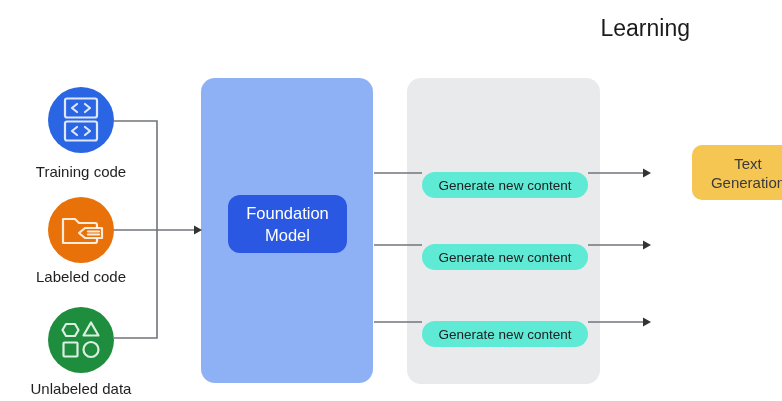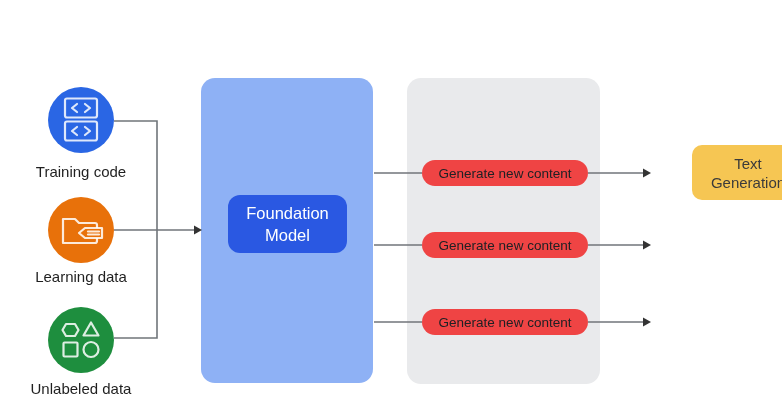--- a/index.html
+++ b/index.html
@@ -26,23 +26,23 @@
   .label-1{top:157px;margin-top:6px;} .label-2{top:268px;} .label-3{top:380px;}
   .panel{position:absolute;border-radius:14px;z-index:0;}
   .panel.model{left:201px;top:78px;width:172px;height:305px;background:#8eb1f5;}
   .panel.process{left:407px;top:78px;width:193px;height:306px;background:#e9eaec;}
   .fm-box{
     position:absolute;left:228px;top:195px;width:119px;height:58px;border-radius:12px;
     background:#2a58e2;display:flex;align-items:center;justify-content:center;text-align:center;
     color:#ffffff;font-size:16.5px;line-height:22px;z-index:2;padding:0 6px;box-sizing:border-box;
   }
   .pill{
-    position:absolute;left:422px;width:166px;height:26px;border-radius:13px;background:#ef4444;
+    position:absolute;left:422px;width:166px;height:26px;border-radius:13px;background:#5eead4;
     display:flex;align-items:center;justify-content:center;
-    font-size:13.5px;color:#202124;z-index:2;white-space:nowrap;
+    font-size:13.5px;color:#202124;z-index:2;white-space:nowrap;margin-top:12px;
   }
   .pill-1{top:160px;} .pill-2{top:232px;} .pill-3{top:309px;}
   .out-box{
     position:absolute;left:652px;width:112px;height:55px;border-radius:10px;background:#f6c653;
     display:flex;align-items:center;justify-content:center;text-align:center;
     font-size:15px;line-height:19px;color:#3b3b3b;z-index:2;padding:0 14px;box-sizing:border-box;margin-left:40px;
   }
   .out-1{top:145px;} .out-2{top:218px;} .out-3{top:295px;}
   .icon-stroke{fill:none;stroke:rgba(255,255,255,0.85);stroke-width:2.2;stroke-linejoin:round;stroke-linecap:round;}
 </style>
@@ -64,20 +64,21 @@
     </g>
     <g fill="#333333" stroke="none">
       <polygon points="194,225.5 202,230 194,234.5"></polygon>
       <polygon points="643,168.5 651,173 643,177.5"></polygon>
       <polygon points="643,240.5 651,245 643,249.5"></polygon>
       <polygon points="643,317.5 651,322 643,326.5"></polygon>
     </g>
   </svg>
 
   <div class="title">
+    <div>Learning</div>
   </div>
 
   <div class="circle blue">
     <svg width="40" height="46" viewBox="0 0 40 46">
       <g class="icon-stroke">
         <rect x="4" y="1.5" width="32" height="19" rx="2"></rect>
         <rect x="4" y="24.5" width="32" height="19" rx="2"></rect>
         <polyline points="16,7 11,11 16,15"></polyline>
         <polyline points="24,7 29,11 24,15"></polyline>
         <polyline points="16,30 11,34 16,38"></polyline>
@@ -92,21 +93,21 @@
       <g class="icon-stroke">
         <path d="M5 32 L5 8 L17 8 L21 12 L37 12 Q39 12 39 14 L39 30 Q39 32 37 32 Z"></path>
       </g>
       <polygon points="27,17 44,17 44,27 27,27 21,22" fill="#e8710a" stroke="rgba(255,255,255,0.85)" stroke-width="2.2" stroke-linejoin="round"></polygon>
       <g class="icon-stroke">
         <line x1="30" y1="20.5" x2="41" y2="20.5"></line>
         <line x1="30" y1="23.5" x2="41" y2="23.5"></line>
       </g>
     </svg>
   </div>
-  <div class="node-label label-2">Learning data</div>
+  <div class="node-label label-2">Labeled code</div>
 
   <div class="circle green">
     <svg width="42" height="42" viewBox="0 0 42 42">
       <g class="icon-stroke">
         <polygon points="6,5 15,5 18.5,11 15,17 6,17 2.5,11"></polygon>
         <polygon points="31,3.5 38.5,16.5 23.5,16.5"></polygon>
         <rect x="3.5" y="23.5" width="14" height="14" rx="1"></rect>
         <circle cx="31" cy="30.5" r="7.5"></circle>
       </g>
     </svg>

